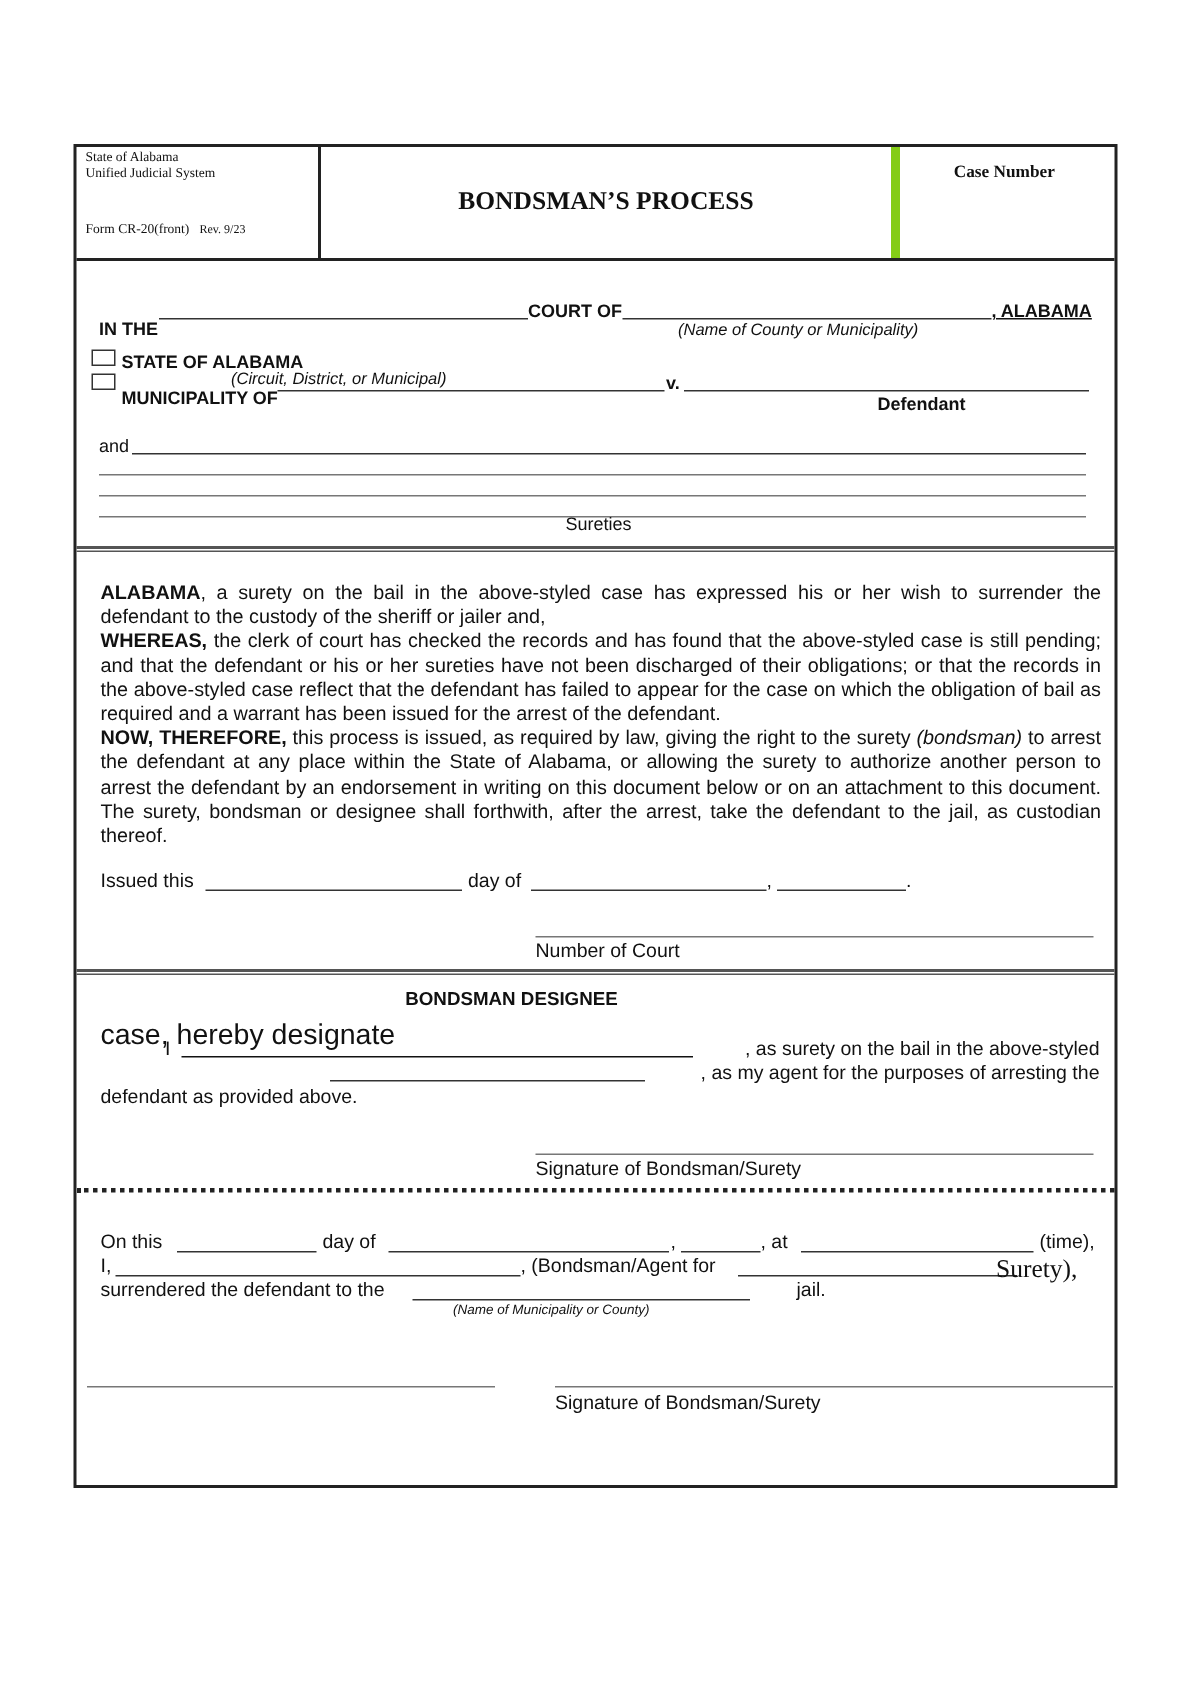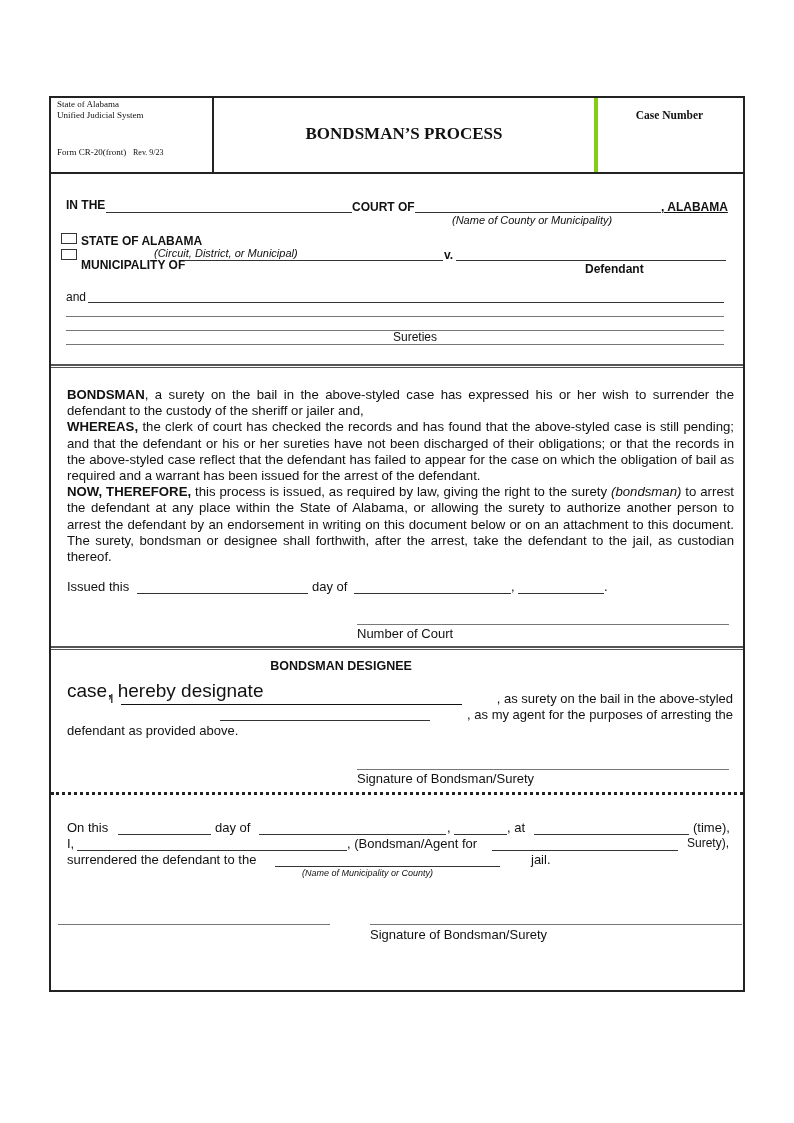--- a/index.html
+++ b/index.html
@@ -4,21 +4,21 @@
 <style>
   html, body { margin:0; padding:0; background:#ffffff; }
   body { width:794px; height:1123px; position:relative; font-family:"Liberation Sans", sans-serif; color:#111; }
   .form { position:absolute; left:49px; top:96px; width:696px; height:896px; border:2px solid #222; box-sizing:border-box; }
   .hdr { position:absolute; left:0; top:0; width:692px; height:74px; border-bottom:2px solid #222; }
   .hdr-left { position:absolute; left:0; top:0; width:161px; height:74px; border-right:2px solid #222; font-family:"Liberation Serif", serif; font-size:9px; line-height:11px; }
   .hdr-left .l1 { position:absolute; left:6px; top:1px; }
   .hdr-left .l2 { position:absolute; left:6px; top:12px; }
   .hdr-left .l3 { position:absolute; left:6px; top:49px; }
   .hdr-left .rev { font-size:8px; }
-  .hdr-mid { position:absolute; left:163px; top:0; width:380px; height:74px; border-right:4px solid #84cc16; }
+  .hdr-mid { position:absolute; left:163px; top:0; width:380px; height:74px; border-right:6px solid #84cc16; }
   .title { position:absolute; left:0; right:0; top:26px; text-align:center; font-family:"Liberation Serif", serif; font-weight:bold; font-size:17px; }
   .hdr-right { position:absolute; left:545px; top:0; width:147px; height:70px; }
   .case { position:absolute; left:0; right:0; top:11px; text-align:center; font-family:"Liberation Serif", serif; font-weight:bold; font-size:11.5px; }
 
   .abs { position:absolute; white-space:nowrap; }
   .b { font-weight:bold; }
   .i { font-style:italic; }
   .f12 { font-size:12px; }
   .f11 { font-size:11px; }
   .f9 { font-size:9px; }
@@ -48,21 +48,21 @@
     </div>
     <div class="hdr-mid">
       <div class="title">BONDSMAN’S PROCESS</div>
     </div>
     <div class="hdr-right">
       <div class="case">Case Number</div>
     </div>
   </div>
 
   <div>
-    <span class="abs f12 b" style="left:15px;top:100px;text-align:center;">IN THE</span>
+    <span class="abs f12 b" style="left:15px;top:114px;text-align:center;">IN THE</span>
     <div class="line" style="left:55px;top:114px;width:246px;"></div>
     <span class="abs f12 b" style="left:301px;top:102px;">COURT OF</span>
     <div class="line" style="left:364px;top:114px;width:246px;"></div>
     <span class="abs f12 b" style="left:610px;top:102px;text-decoration:underline;">, ALABAMA</span>
     <span class="abs f11 i" style="left:103px;top:116px;margin-top:33px;">(Circuit, District, or Municipal)</span>
     <span class="abs f11 i" style="left:401px;top:116px;">(Name of County or Municipality)</span>
 
     <div class="chk" style="left:10px;top:135px;"></div>
     <span class="abs f12 b" style="left:30px;top:136px;">STATE OF ALABAMA</span>
     <div class="chk" style="left:10px;top:151px;"></div>
@@ -70,27 +70,27 @@
     <div class="line" style="left:134px;top:162px;width:258px;"></div>
     <span class="abs f12 b" style="left:393px;top:150px;">v.</span>
     <div class="line" style="left:405px;top:162px;width:270px;"></div>
     <span class="abs f12 b" style="left:534px;top:164px;">Defendant</span>
 
     <span class="abs f12" style="left:15px;top:192px;">and</span>
     <div class="line" style="left:37px;top:204px;width:636px;"></div>
     <div class="gline" style="left:15px;top:218px;width:658px;"></div>
     <div class="gline" style="left:15px;top:232px;width:658px;"></div>
     <div class="gline" style="left:15px;top:246px;width:658px;"></div>
-    <span class="abs f12" style="left:326px;top:232px;margin-left:16px;">Sureties</span>
+    <span class="abs f12" style="left:326px;top:244px;">Sureties</span>
   </div>
 
   <div class="dbl" style="top:266px;"></div>
 
   <div class="para" style="top:289px;">
-    <p><span class="b">BONDSMAN</span><span>, a surety on the bail in the above-styled case has expressed his or her wish to surrender the defendant to the custody of the sheriff or jailer and,</span></p>
+    <p><span class="b">ALABAMA</span><span>, a surety on the bail in the above-styled case has expressed his or her wish to surrender the defendant to the custody of the sheriff or jailer and,</span></p>
     <p><span class="b">WHEREAS,</span><span> the clerk of court has checked the records and has found that the above-styled case is still pending; and that the defendant or his or her sureties have not been discharged of their obligations; or that the records in the above-styled case reflect that the defendant has failed to appear for the case on which the obligation of bail as required and a warrant has been issued for the arrest of the defendant.</span></p>
     <p><span class="b">NOW, THEREFORE,</span><span> this process is issued, as required by law, giving the right to the surety </span><span class="i">(bondsman)</span><span> to arrest the defendant at any place within the State of Alabama, or allowing the surety to authorize another person to arrest the defendant by an endorsement in writing on this document below or on an attachment to this document. The surety, bondsman or designee shall forthwith, after the arrest, take the defendant to the jail, as custodian thereof.</span></p>
   </div>
 
   <span class="abs" style="left:16px;top:481px;font-size:13px;">Issued this</span>
   <div class="line" style="left:86px;top:495px;width:171px;"></div>
   <span class="abs" style="left:261px;top:481px;font-size:13px;">day of</span>
   <div class="line" style="left:303px;top:495px;width:157px;"></div>
   <span class="abs" style="left:460px;top:481px;font-size:13px;">,</span>
   <div class="line" style="left:467px;top:495px;width:86px;"></div>
@@ -123,21 +123,21 @@
   <span class="abs" style="left:396px;top:722px;font-size:13px;">,</span>
   <div class="line" style="left:403px;top:736px;width:53px;"></div>
   <span class="abs" style="left:456px;top:722px;font-size:13px;">, at</span>
   <div class="line" style="left:483px;top:736px;width:155px;"></div>
   <span class="abs" style="left:642px;top:722px;font-size:13px;">(time),</span>
 
   <span class="abs" style="left:16px;top:738px;font-size:13px;">I,</span>
   <div class="line" style="left:26px;top:752px;width:270px;"></div>
   <span class="abs" style="left:296px;top:738px;font-size:13px;">, (Bondsman/Agent for</span>
   <div class="line" style="left:441px;top:752px;width:186px;"></div>
-  <span class="abs" style="left:636px;top:738px;font-size:12px;">Surety),</span>
+  <span class="abs" style="left:613px;top:738px;font-size:17px;font-family:Liberation Serif, serif;">Surety),</span>
 
   <span class="abs" style="left:16px;top:754px;font-size:13px;">surrendered the defendant to the</span>
   <div class="line" style="left:224px;top:768px;width:225px;"></div>
   <span class="abs" style="left:450px;top:754px;font-size:13px;padding-left:30px;">jail.</span>
   <span class="abs f9 i" style="left:251px;top:770px;">(Name of Municipality or County)</span>
 
   <div class="gline" style="left:7px;top:826px;width:272px;"></div>
   <div class="gline" style="left:319px;top:826px;width:372px;"></div>
   <span class="abs" style="left:319px;top:829px;font-size:13px;">Signature of Bondsman/Surety</span>
 

